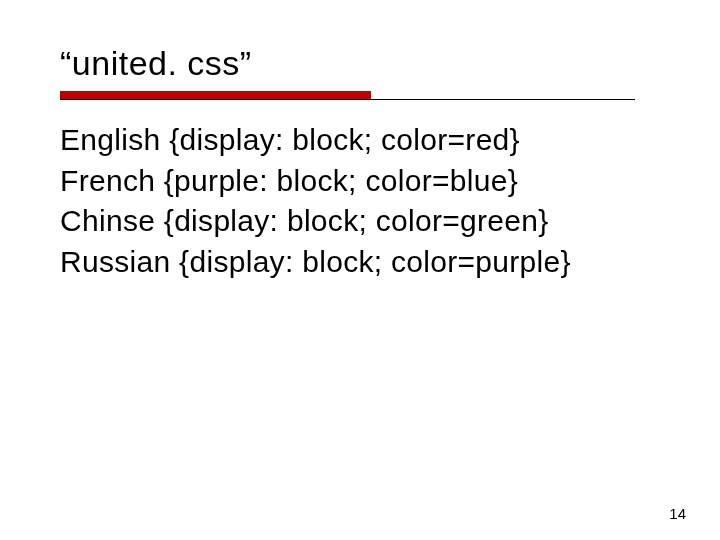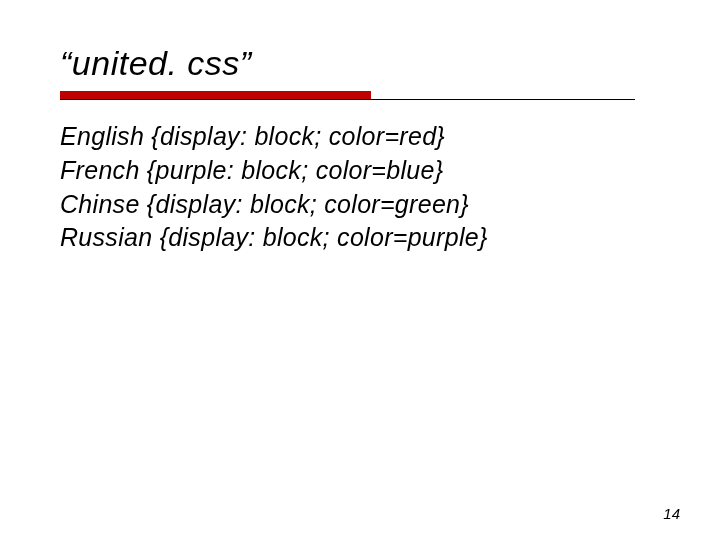--- a/index.html
+++ b/index.html
@@ -11,21 +11,20 @@
     font-family: Verdana, Geneva, sans-serif;
     color: #000000;
     overflow: hidden;
   }
   .slide {
     position: relative;
     width: 720px;
     height: 540px;
     box-sizing: border-box;
     padding: 44px 48px 32px 60px;
-    font-style: italic;
   }
   .title {
     font-size: 34px;
     letter-spacing: 0.5px;
     margin: 0 0 8px 0;
     font-weight: 400;
   }
   .rule-group {
     width: 575px;
     margin-bottom: 20px;
@@ -38,31 +37,31 @@
     padding: 0;
   }
   .rule-black {
     border: none;
     border-top: 1px solid #000000;
     margin: 0;
     padding: 0;
     height: 0;
   }
   .body-text {
-    font-size: 25px;
+    font-size: 30px;
     line-height: 1.35;
     font-weight: 400;
   }
   .body-line {
     margin: 0;
     letter-spacing: 0.3px;
   }
   .page-number {
     position: absolute;
-    right: 40px;
+    right: 34px;
     bottom: 18px;
     font-size: 15px;
   }
 </style>
 </head>
 <body>
 
 <div class="slide">
 
   <h1 class="title">“united. css”</h1>

